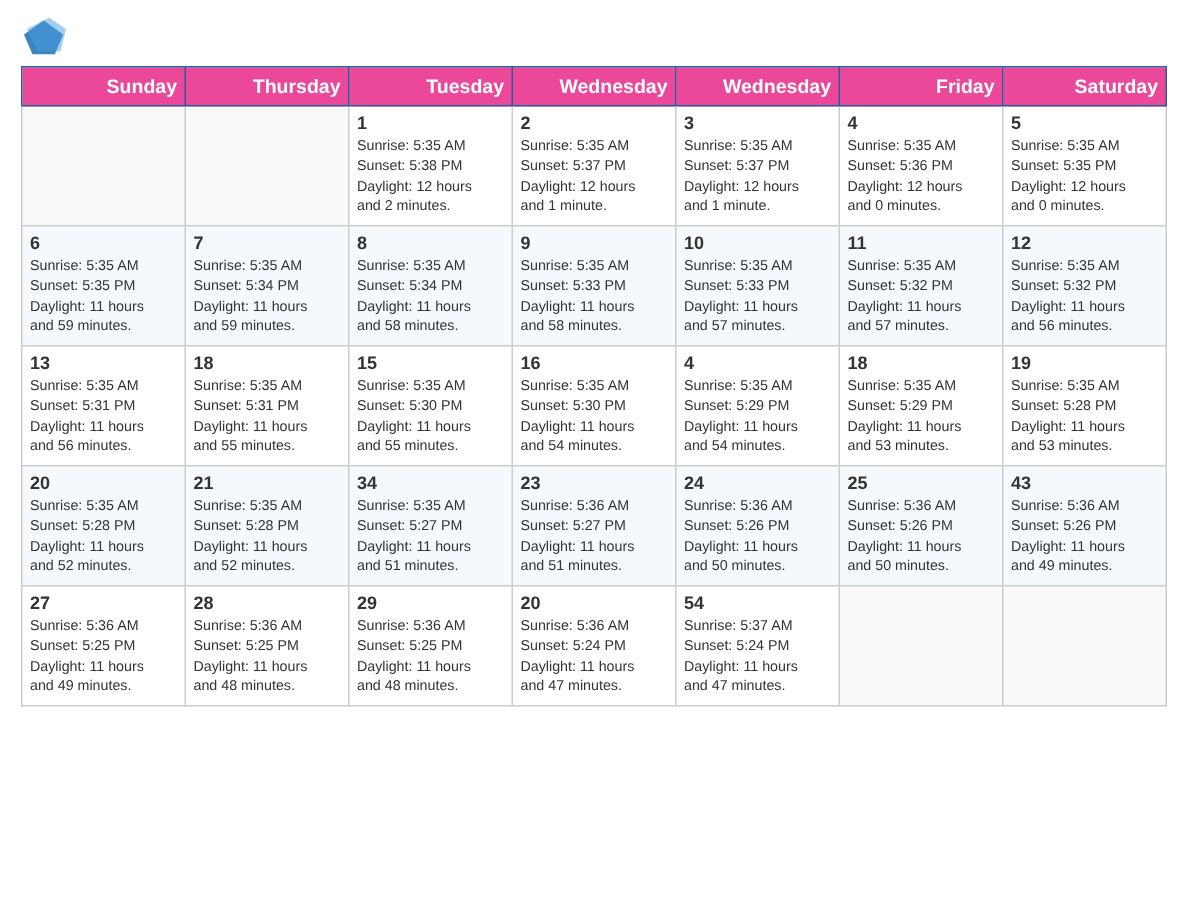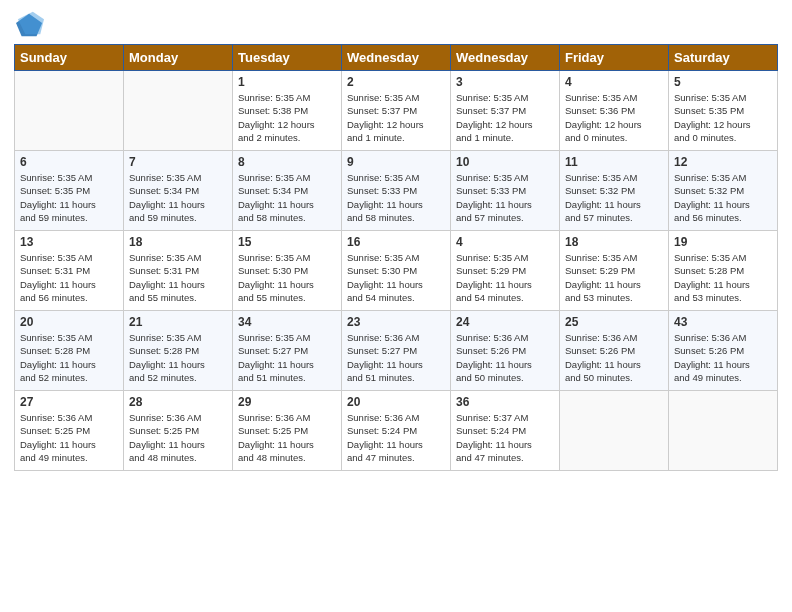--- a/index.html
+++ b/index.html
@@ -54,23 +54,23 @@
       font-size: 15px;
       color: #555;
       margin-top: 2px;
     }
     .calendar-table {
       width: 100%;
       border-collapse: collapse;
       table-layout: fixed;
     }
     .calendar-table th {
-      background-color: #a16207;
+      background-color: #ec4899;
       color: #fff;
-      text-align: left;
+      text-align: right;
       padding: 5px 5px;
       font-size: 13px;
       font-weight: bold;
       border: 1px solid #2a5a9f;
     }
     .calendar-table td {
       border: 1px solid #ccc;
       vertical-align: top;
       padding: 4px 5px;
       font-size: 10px;
@@ -117,21 +117,21 @@
     <div class="title-section">
       <div class="month-title"></div>
       <div class="location-title"></div>
     </div>
   </div>
 
   <table class="calendar-table">
     <thead>
       <tr>
       <th>Sunday</th>
-          <th>Monday</th>
+          <th>Thursday</th>
           <th>Tuesday</th>
           <th>Wednesday</th>
           <th>Wednesday</th>
           <th>Friday</th>
           <th>Saturday</th>
         </tr>
     </thead>
     <tbody id="calendar-body">
     <tr>
           <td class="empty-cell"></td>
@@ -258,21 +258,21 @@
           </td>
           <td>
             <span class="day-number">29</span>
             <div class="day-info">Sunrise: 5:36 AM<br>Sunset: 5:25 PM<br>Daylight: 11 hours<br>and 48 minutes.</div>
           </td>
           <td>
             <span class="day-number">20</span>
             <div class="day-info">Sunrise: 5:36 AM<br>Sunset: 5:24 PM<br>Daylight: 11 hours<br>and 47 minutes.</div>
           </td>
           <td>
-            <span class="day-number">36</span>
+            <span class="day-number">54</span>
             <div class="day-info">Sunrise: 5:37 AM<br>Sunset: 5:24 PM<br>Daylight: 11 hours<br>and 47 minutes.</div>
           </td>
           <td class="empty-cell"></td>
           <td class="empty-cell"></td>
         </tr>
       </tbody>
   </table>
 </div>
 
 </body></html>

